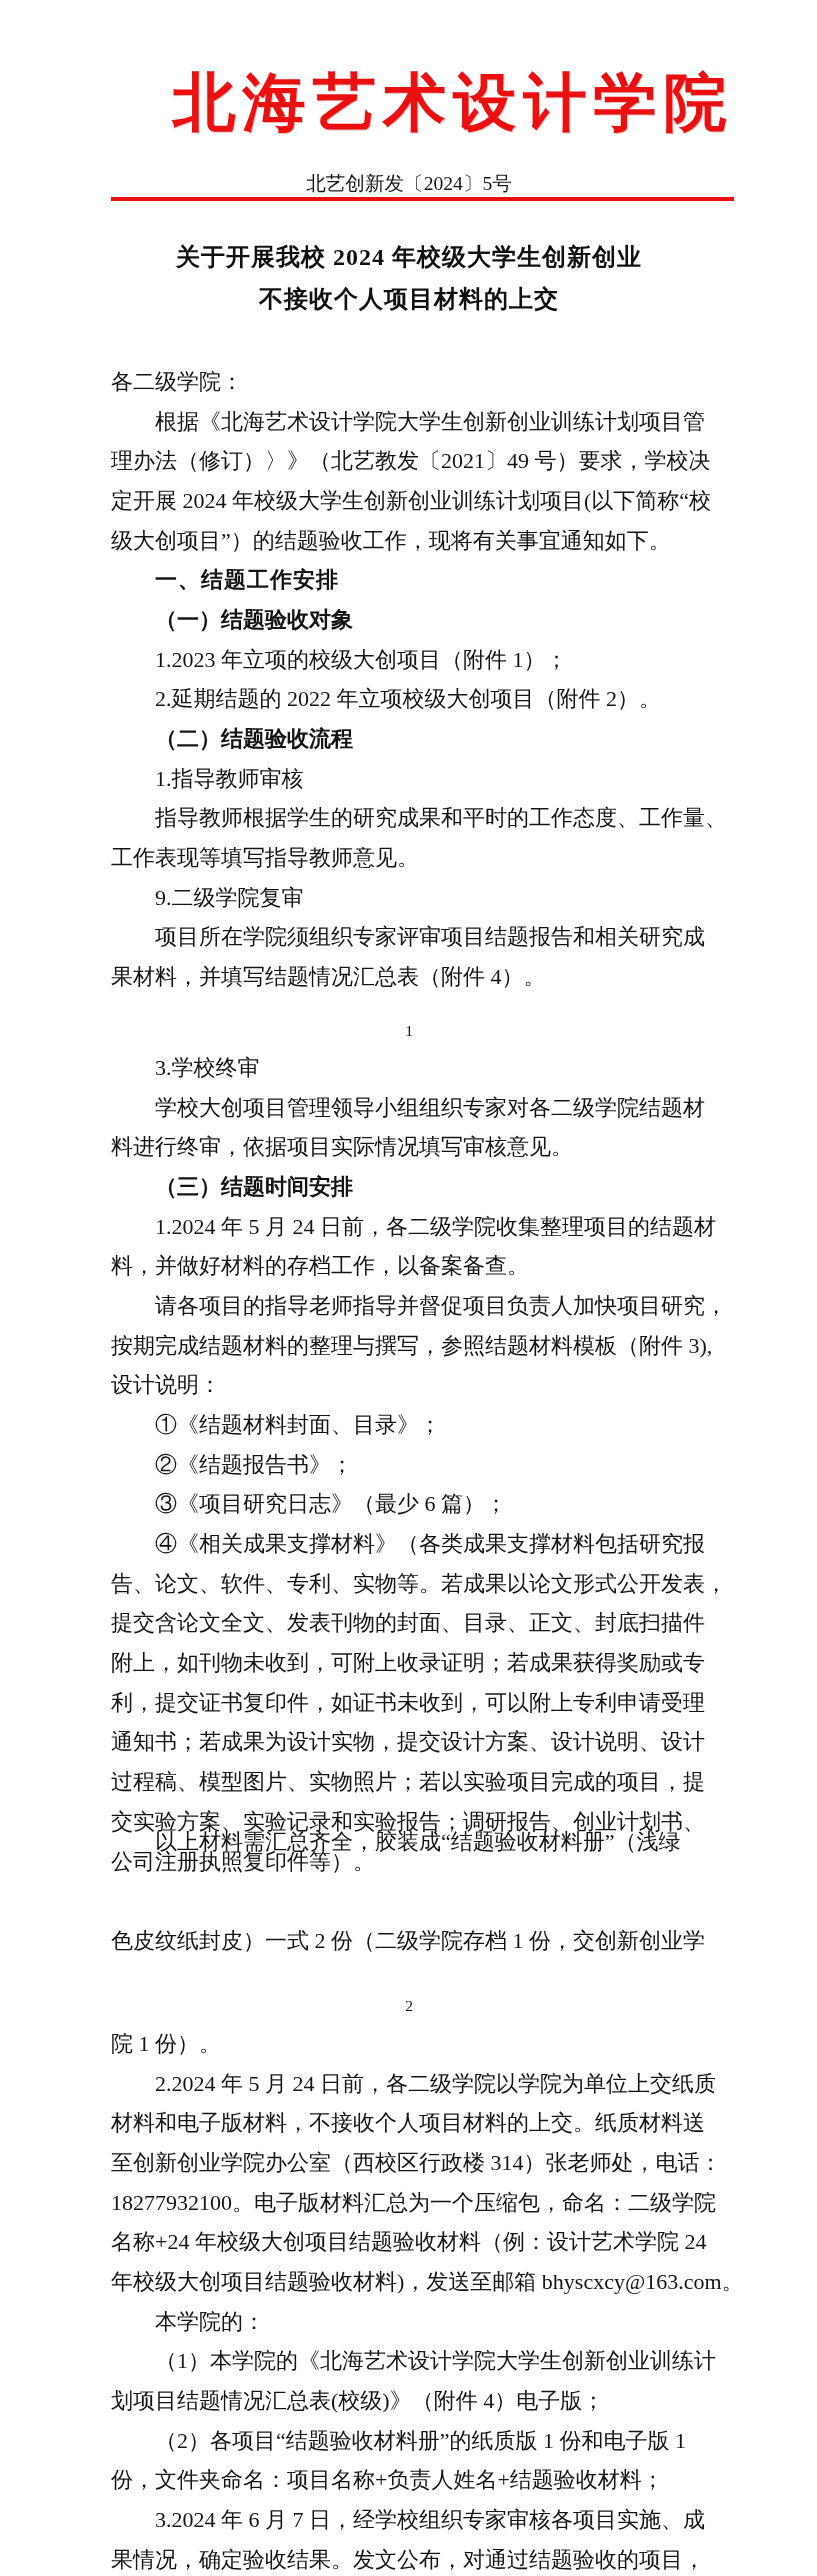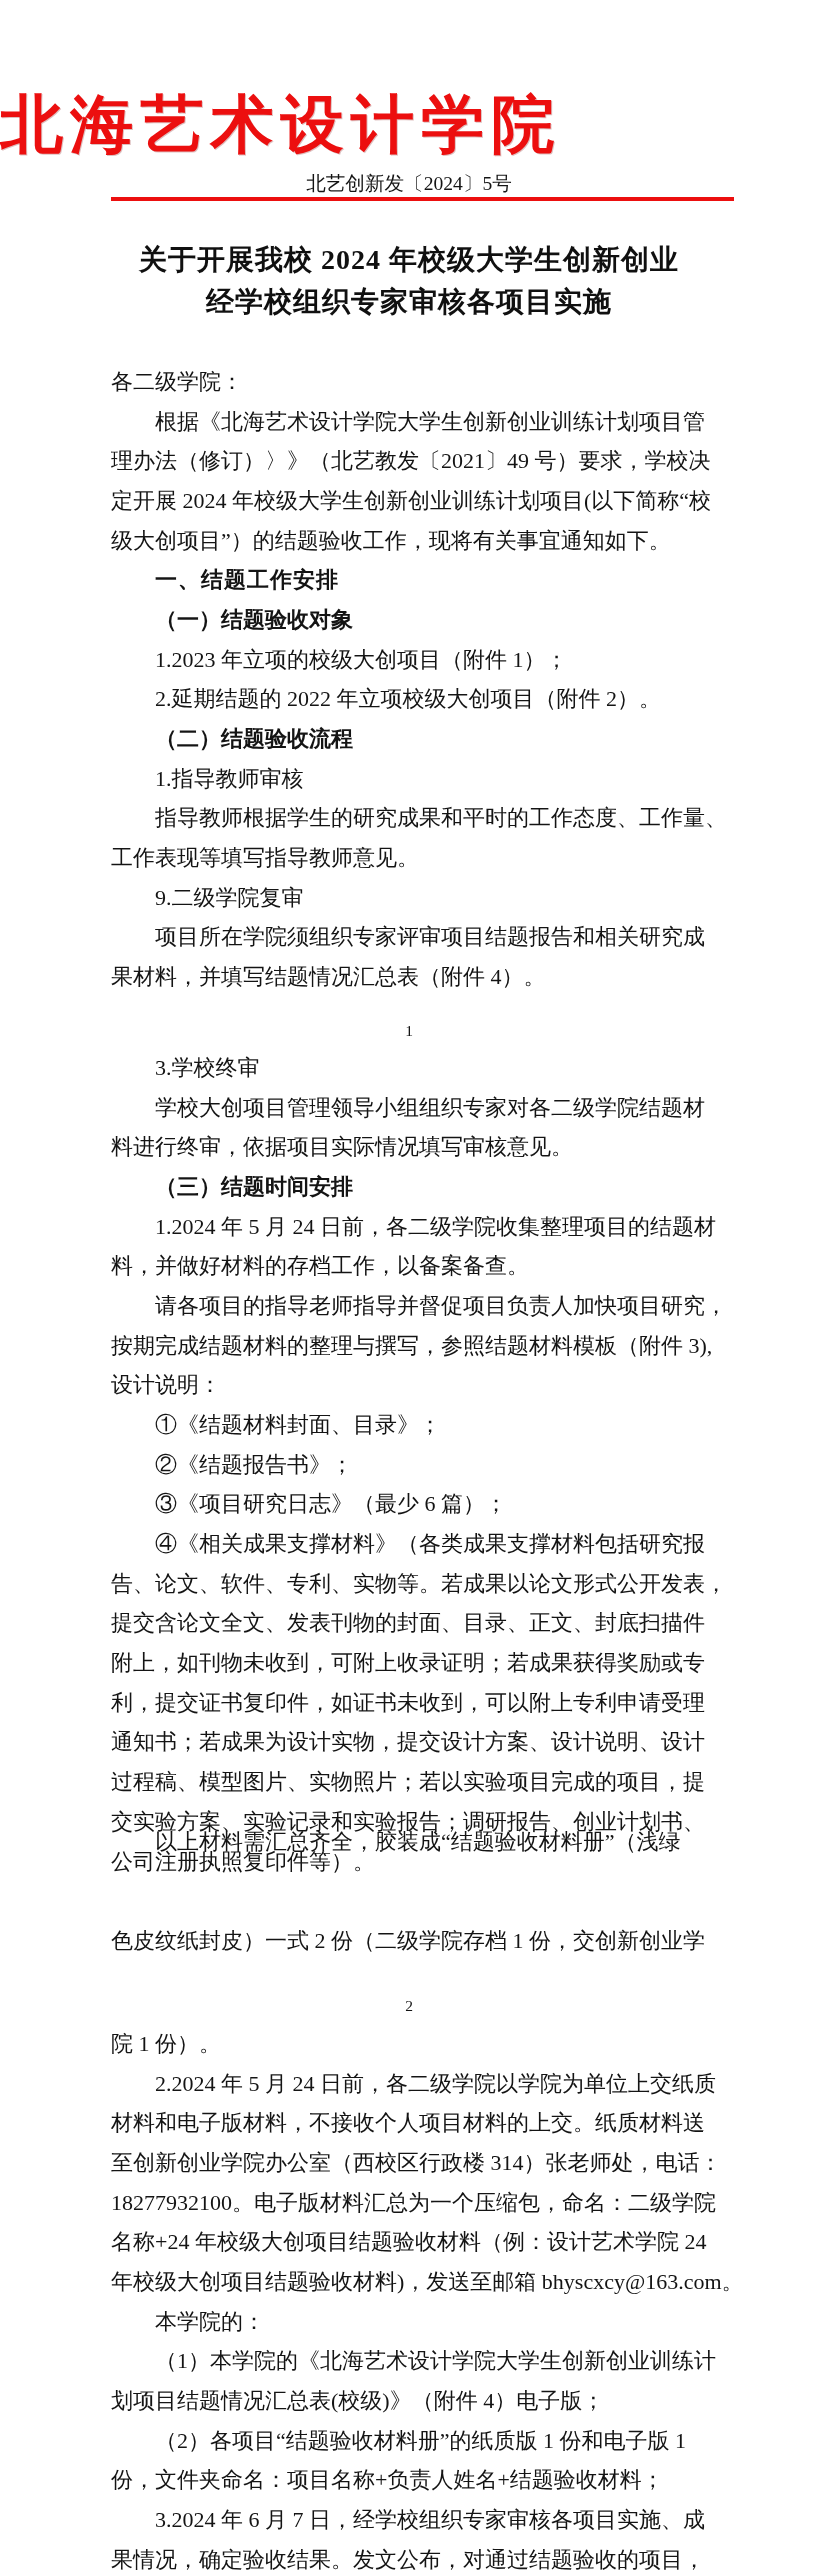--- a/index.html
+++ b/index.html
@@ -3,40 +3,40 @@
 <meta charset="utf-8">
 <style>
   html,body{margin:0;padding:0;background:#ffffff;}
   #page{position:relative;width:818px;height:3935px;background:#ffffff;overflow:hidden;
         font-family:"Liberation Serif","DejaVu Serif",serif;color:#141414;}
   .line{position:absolute;left:111px;white-space:pre;font-size:22px;line-height:1.25;
         font-family:"Liberation Serif","DejaVu Serif",serif;color:#141414;}
   .b{font-weight:700;}
   .h{font-weight:700;font-family:"DejaVu Sans","Liberation Sans",sans-serif;letter-spacing:1px;}
   .pnum{left:0;width:818px;text-align:center;font-size:15.5px;}
-  .school{position:absolute;top:82px;left:0;width:734px;text-align:left;
+  .school{position:absolute;top:60px;left:0;width:734px;text-align:right;
           font-size:63px;font-weight:700;letter-spacing:7.2px;color:#ec0f0f;
           text-shadow:1px 1px 0 rgba(120,0,0,.25);white-space:pre;}
   .docnum{position:absolute;top:170px;left:0;width:818px;text-align:center;
           font-size:19.6px;white-space:pre;color:#141414;}
   .redline{position:absolute;top:197px;left:111px;width:623px;height:3.6px;background:#ec0f0f;}
-  .title{position:absolute;left:0;width:818px;text-align:center;font-size:28px;font-weight:700;
+  .title{position:absolute;left:0;width:818px;text-align:center;font-size:24px;font-weight:700;
          letter-spacing:1px;white-space:pre;color:#101010;}
   .t1{top:241px;}
   .t2{top:283px;}
 </style>
 </head>
 <body>
 
 <div id="page">
   <div class="school">北海艺术设计学院</div>
   <div class="docnum">北艺创新发〔2024〕5号</div>
   <div class="redline"></div>
   <div class="title t1">关于开展我校 2024 年校级大学生创新创业</div>
-  <div class="title t2">经学校组织专家审核各项目实施</div>
+  <div class="title t2">不接收个人项目材料的上交</div>
   <div id="lines">
       <div class="line" style="top: 368px;">各二级学院：</div>
       <div class="line" style="top: 408px; left: 155px;">根据《北海艺术设计学院大学生创新创业训练计划项目管</div>
       <div class="line" style="top: 447px;">理办法（修订）〉》（北艺教发〔2021〕49 号）要求，学校决</div>
       <div class="line" style="top: 487px; font-family: Liberation Serif, serif;">定开展 2024 年校级大学生创新创业训练计划项目(以下简称“校</div>
       <div class="line" style="top: 527px;">级大创项目”）的结题验收工作，现将有关事宜通知如下。</div>
       <div class="line h" style="top: 566px; left: 155px;">一、结题工作安排</div>
       <div class="line b" style="top: 606px; left: 155px;">（一）结题验收对象</div>
       <div class="line" style="top: 646px; left: 155px;">1.2023 年立项的校级大创项目（附件 1）；</div>
       <div class="line" style="top: 685px; left: 155px;">2.延期结题的 2022 年立项校级大创项目（附件 2）。</div>

